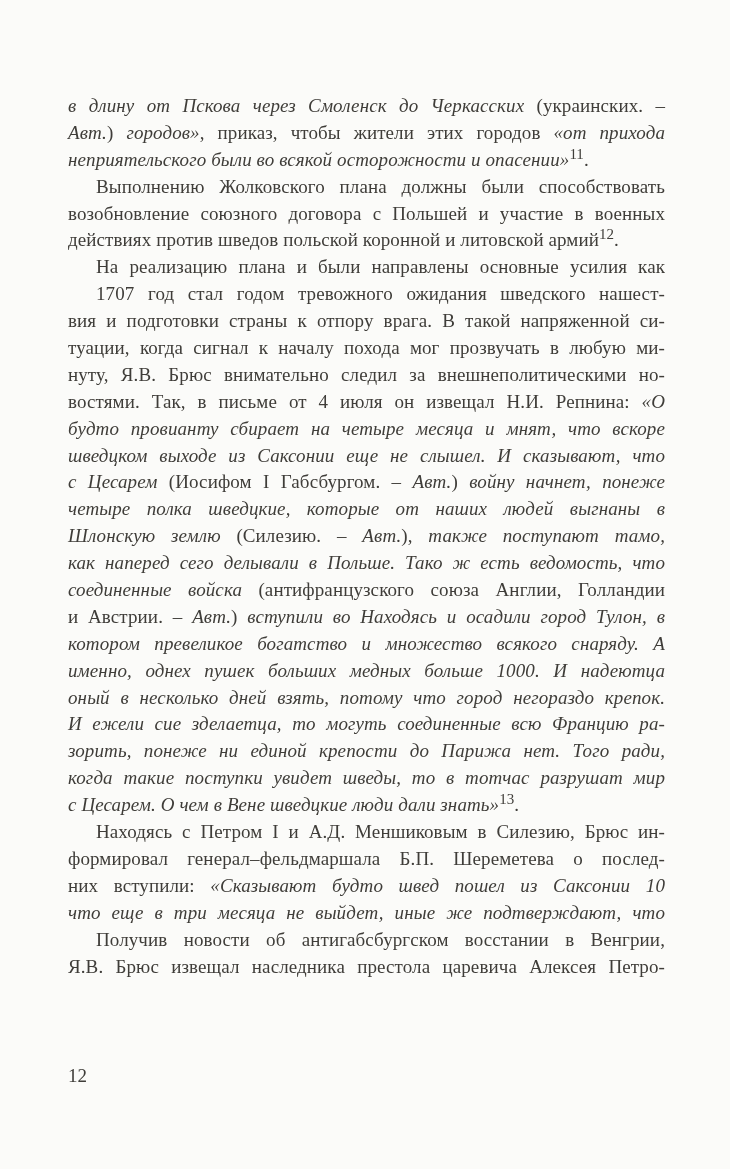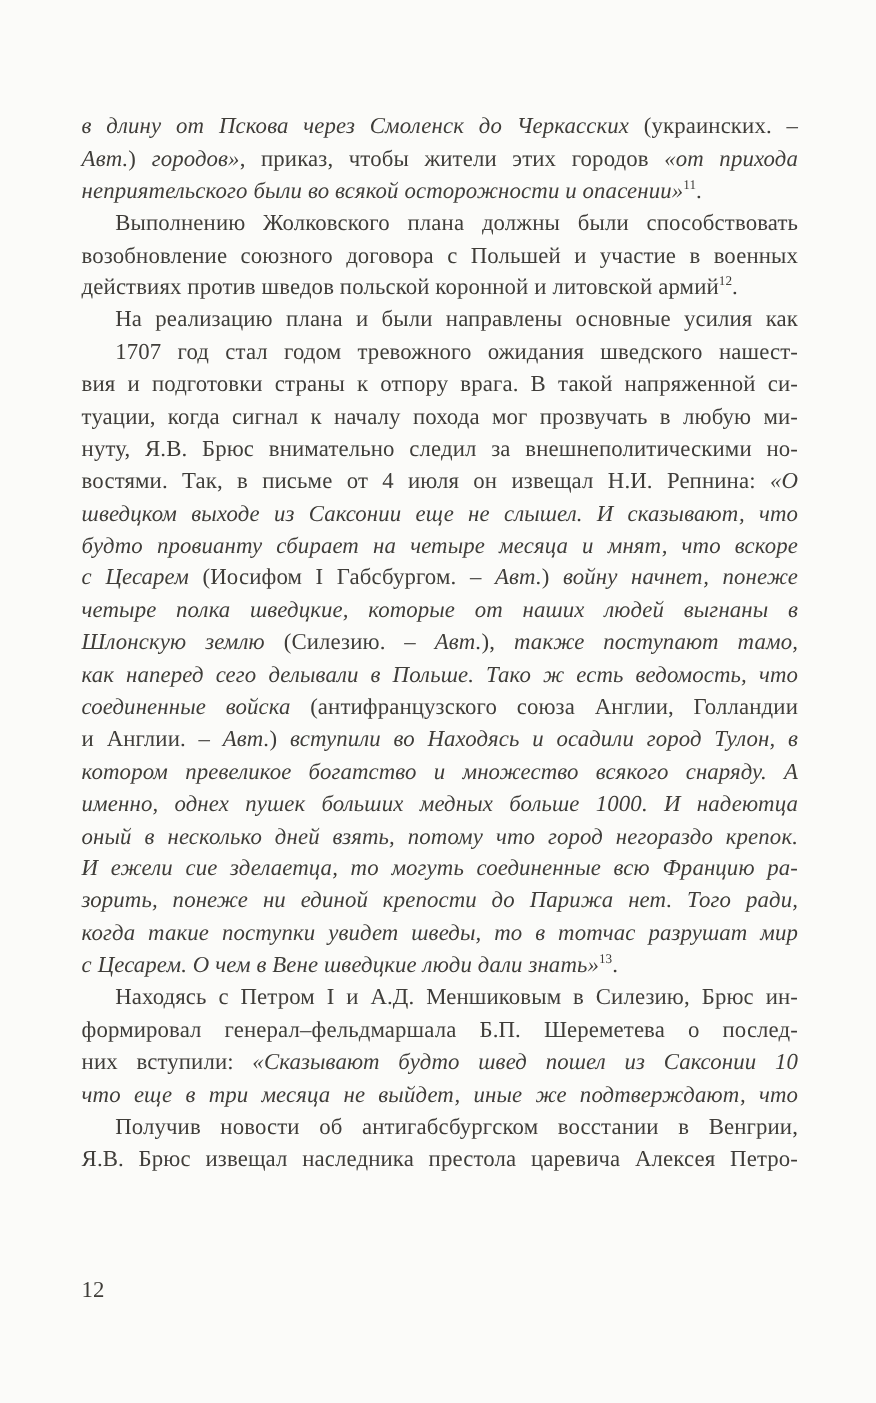--- a/index.html
+++ b/index.html
@@ -37,21 +37,21 @@
   .line.plast {
     text-align-last: auto;
   }
   .line.indent {
     text-indent: 28px;
   }
   .it {
     font-style: italic;
   }
   sup {
-    font-size: 11px;
+    font-size: 15px;
     line-height: 0;
     vertical-align: super;
     letter-spacing: 0;
   }
   .page-number {
     position: absolute;
     left: 68px;
     top: 1063px;
     font-size: 19px;
     line-height: 26.9px;
@@ -68,28 +68,28 @@
       <div class="line plast"><span class="it">неприятельского были во всякой осторожности и опасении»</span><sup>11</sup><span>.</span></div>
       <div class="line indent"><span>Выполнению Жолковского плана должны были способствовать</span></div>
       <div class="line"><span>возобновление союзного договора с Польшей и участие в военных</span></div>
       <div class="line plast"><span>действиях против шведов польской коронной и литовской армий</span><sup>12</sup><span>.</span></div>
       <div class="line indent"><span>На реализацию плана и были направлены основные усилия как</span></div>
       <div class="line indent"><span>1707 год стал годом тревожного ожидания шведского нашест-</span></div>
       <div class="line"><span>вия и подготовки страны к отпору врага. В такой напряженной си-</span></div>
       <div class="line"><span>туации, когда сигнал к началу похода мог прозвучать в любую ми-</span></div>
       <div class="line"><span>нуту, Я.В. Брюс внимательно следил за внешнеполитическими но-</span></div>
       <div class="line"><span>востями. Так, в письме от 4 июля он извещал Н.И. Репнина: </span><span class="it">«О</span></div>
+      <div class="line"><span class="it">будто провианту сбирает на четыре месяца и мнят, что вскоре</span></div>
       <div class="line"><span class="it">шведцком выходе из Саксонии еще не слышел. И сказывают, что</span></div>
-      <div class="line"><span class="it">будто провианту сбирает на четыре месяца и мнят, что вскоре</span></div>
       <div class="line"><span class="it">с Цесарем </span><span>(Иосифом I Габсбургом. – </span><span class="it">Авт.</span><span>) </span><span class="it">войну начнет, понеже</span></div>
       <div class="line"><span class="it">четыре полка шведцкие, которые от наших людей выгнаны в</span></div>
       <div class="line"><span class="it">Шлонскую землю </span><span>(Силезию. – </span><span class="it">Авт.</span><span>), </span><span class="it">также поступают тамо,</span></div>
       <div class="line"><span class="it">как наперед сего делывали в Польше. Тако ж есть ведомость, что</span></div>
       <div class="line"><span class="it">соединенные войска </span><span>(антифранцузского союза Англии, Голландии</span></div>
-      <div class="line"><span>и Англии. – </span><span class="it">Авт.</span><span>) </span><span class="it">вступили во Находясь и осадили город Тулон, в</span></div>
+      <div class="line"><span>и Австрии. – </span><span class="it">Авт.</span><span>) </span><span class="it">вступили во Находясь и осадили город Тулон, в</span></div>
       <div class="line"><span class="it">котором превеликое богатство и множество всякого снаряду. А</span></div>
       <div class="line"><span class="it">именно, однех пушек больших медных больше 1000. И надеютца</span></div>
       <div class="line"><span class="it">оный в несколько дней взять, потому что город негораздо крепок.</span></div>
       <div class="line"><span class="it">И ежели сие зделаетца, то могуть соединенные всю Францию ра-</span></div>
       <div class="line"><span class="it">зорить, понеже ни единой крепости до Парижа нет. Того ради,</span></div>
       <div class="line"><span class="it">когда такие поступки увидет шведы, то в тотчас разрушат мир</span></div>
       <div class="line plast"><span class="it">с Цесарем. О чем в Вене шведцкие люди дали знать»</span><sup>13</sup><span>.</span></div>
       <div class="line indent"><span>Находясь с Петром I и А.Д. Меншиковым в Силезию, Брюс ин-</span></div>
       <div class="line"><span>формировал генерал–фельдмаршала Б.П. Шереметева о послед-</span></div>
       <div class="line"><span>них вступили: </span><span class="it">«Сказывают будто швед пошел из Саксонии 10</span></div>

